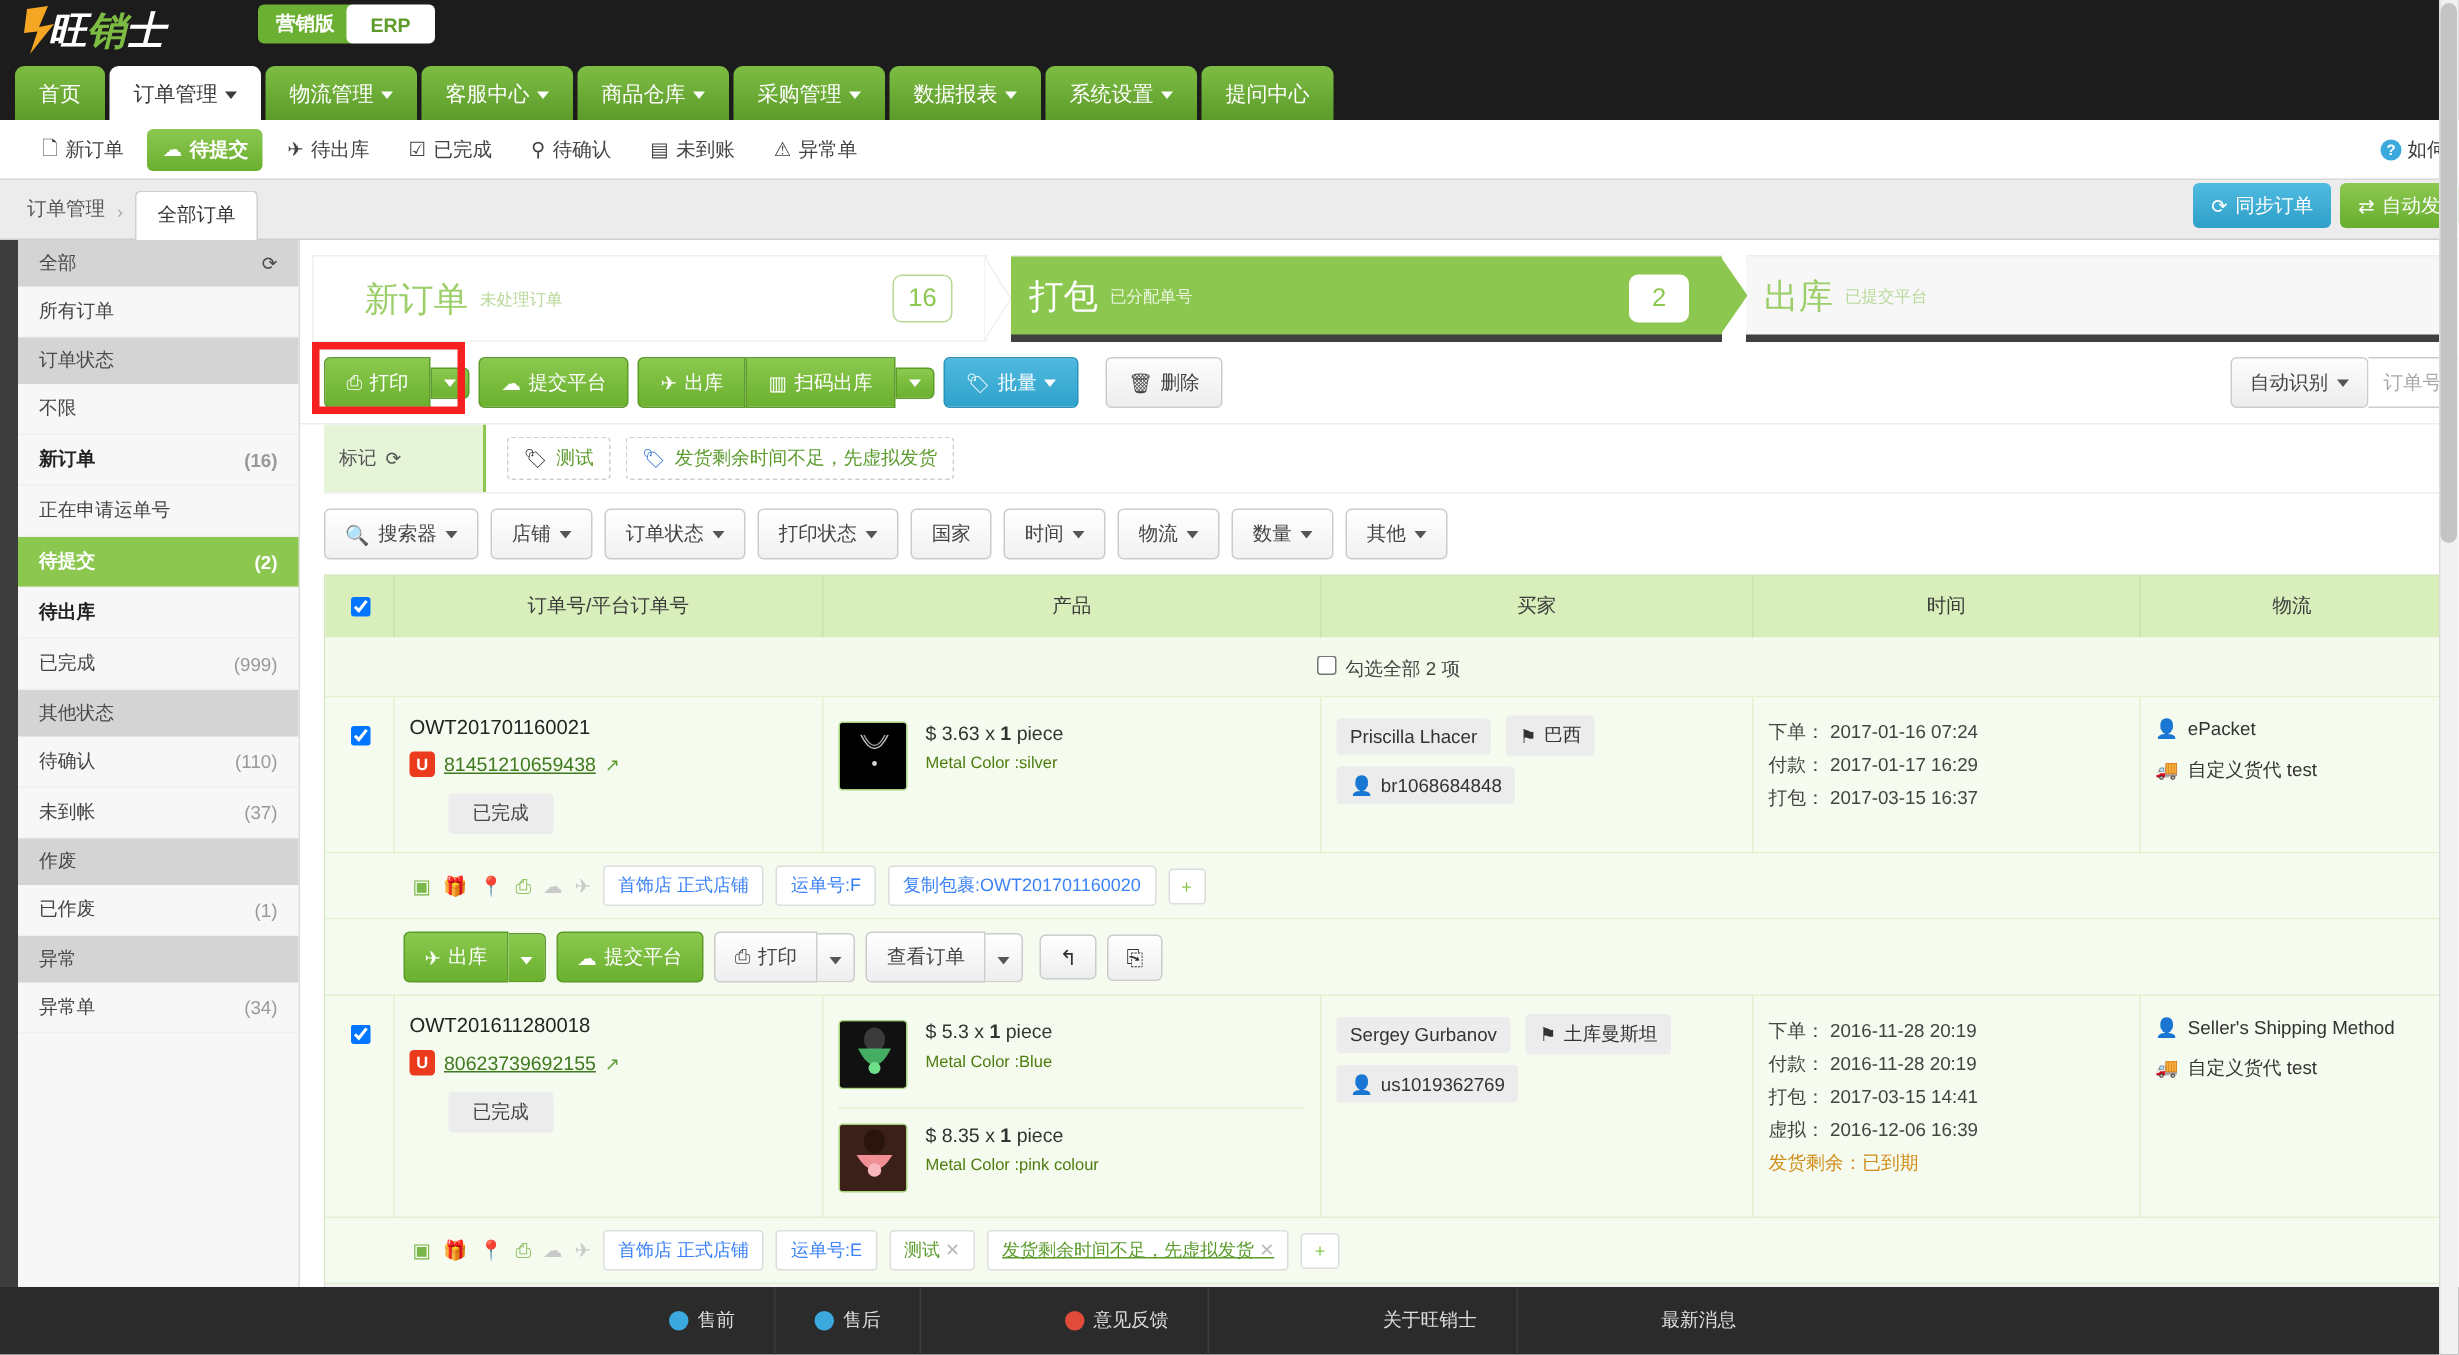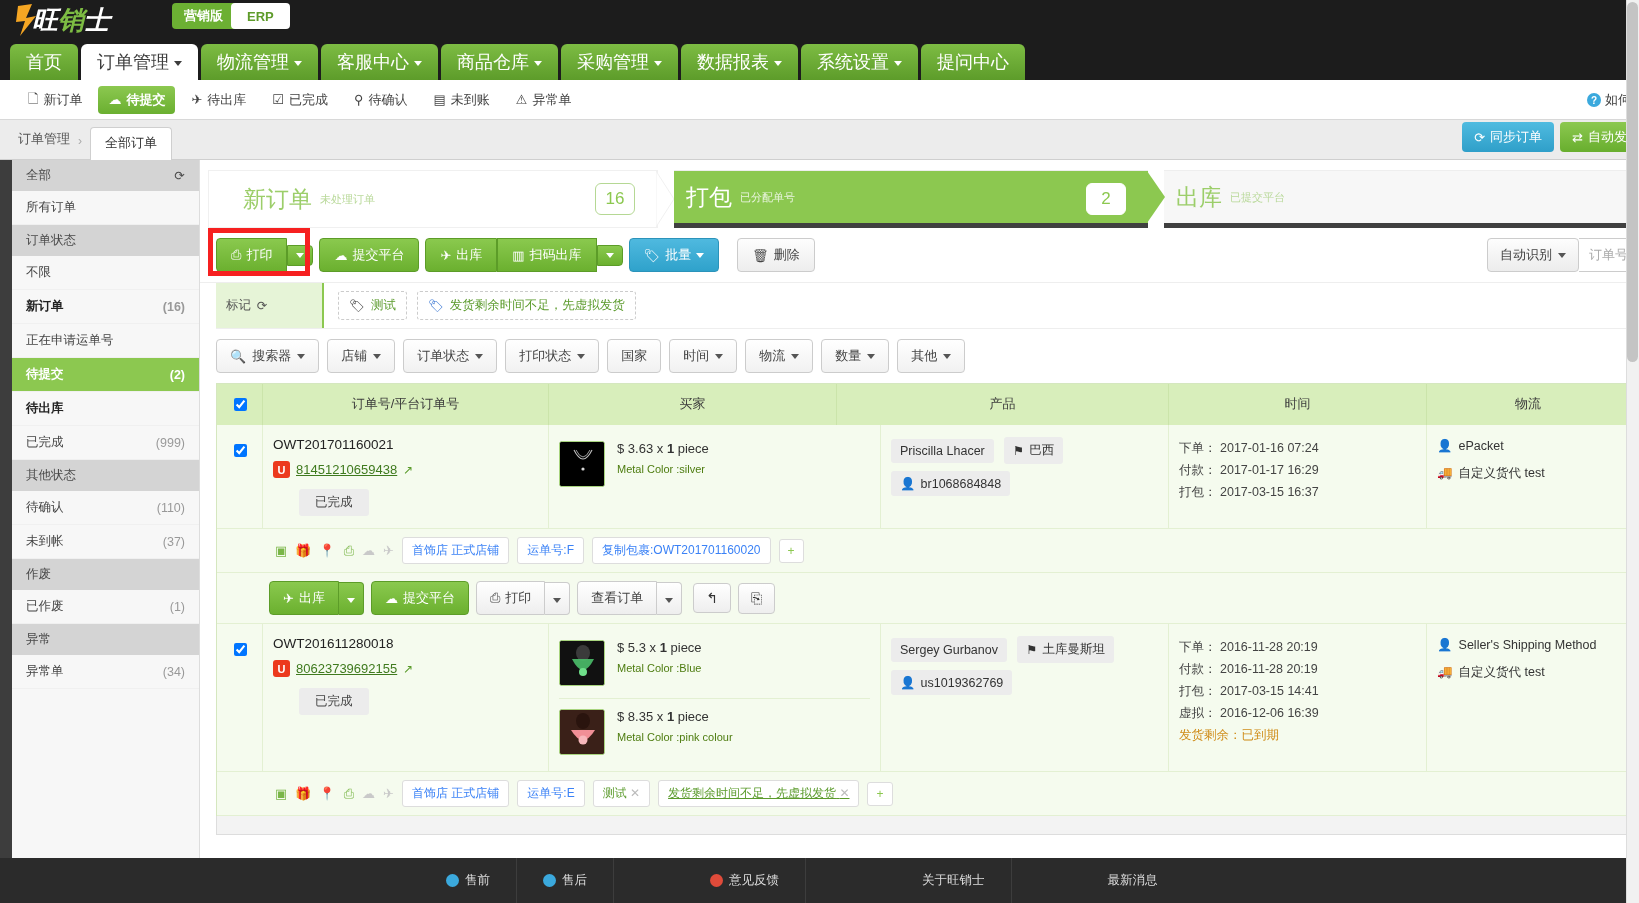--- a/index.html
+++ b/index.html
@@ -38,21 +38,21 @@
     margin-left: -4px;
   }
   
   .mainnav {
     height: 38px; background: #1c1c1c; position: relative;
     display: flex; align-items: flex-end; padding-left: 10px;
   }
   .navtab {
     height: 36px; line-height: 36px;
     padding: 0 16px; margin-right: 3px;
-    color: #fff; font-size: 18px;
+    color: #fff; font-size: 14px;
     background: linear-gradient(to bottom, #7dbc43, #5d9c2a);
     border-radius: 6px 6px 0 0;
     cursor: pointer; white-space: nowrap;
   }
   .navtab.active {
     background: #fff; color: #3d3d3d; font-weight: normal;
   }
   .navtab .caret {
     display: inline-block; margin-left: 5px;
     border-left: 4px solid transparent; border-right: 4px solid transparent;
@@ -624,26 +624,30 @@
         <i class="caret-d"></i>
       </div>
     </div>
 
     <div class="tbl">
       <div class="thead">
         <div class="th c-chk">
           <input type="checkbox" checked="" style="">
         </div>
         <div class="th c-ord">订单号/平台订单号</div>
+        <div class="th c-prd">产品</div>
         <div class="th c-buy">买家</div>
-        <div class="th c-prd">产品</div>
         <div class="th c-tim">时间</div>
         <div class="th c-log">物流</div>
       </div>
 
+      <div class="selall">
+        <input type="checkbox" style="">
+        <span>勾选全部 2 项</span>
+      </div>
 
       <div class="orow">
         <div class="cell c-chk" style="display:flex;align-items:flex-start;justify-content:center;padding-top:16px;">
           <input type="checkbox" checked="" style="">
         </div>
         <div class="cell c-ord">
           <div class="ordno">OWT201701160021</div>
           <div class="platline">
             <span class="ali-icon">U</span>
             <span class="platlink">81451210659438</span>

